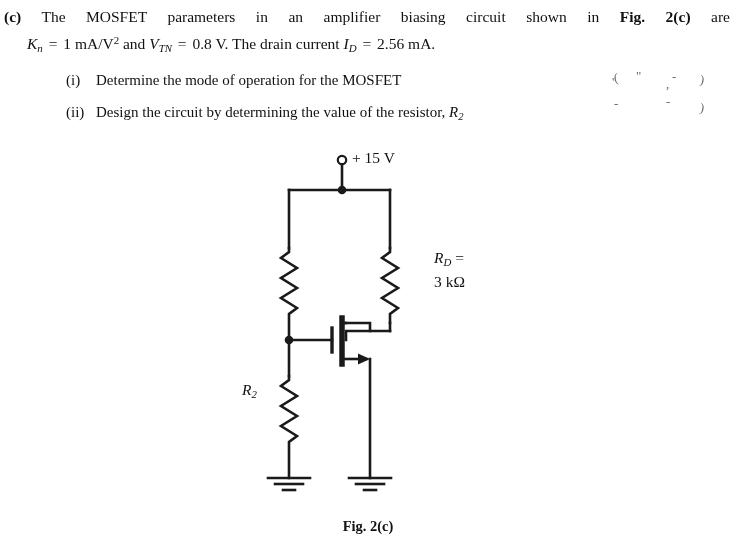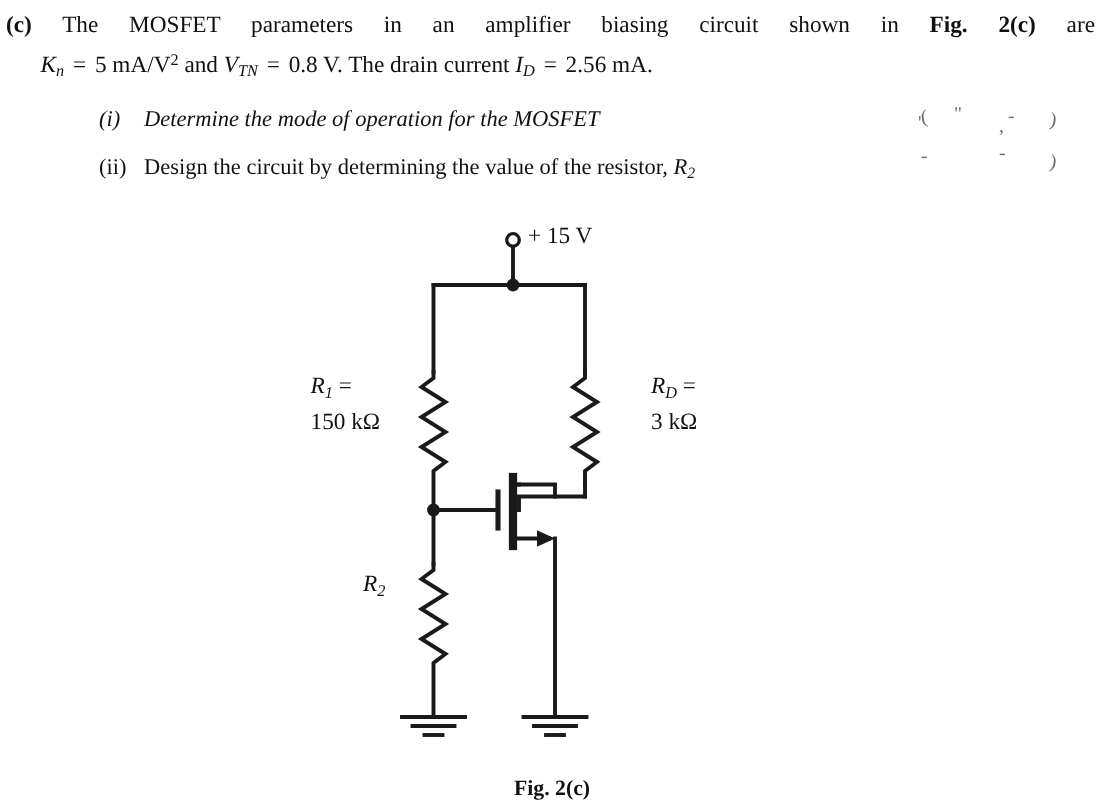--- a/index.html
+++ b/index.html
@@ -59,21 +59,21 @@
   .subitem {
     position: absolute;
     font-size: 15px;
     line-height: 20px;
     white-space: nowrap;
   }
   .subitem .marker {
     display: inline-block;
     width: 30px;
   }
-  #subitem-i  { left: 66px; top: 70px; font-style: italic; }
+  #subitem-i  { left: 66px; top: 70px; }
   #subitem-ii { left: 66px; top: 102px; }
 
   
   .artifacts {
     position: absolute;
     left: 604px;
     top: 66px;
     width: 132px;
     height: 60px;
     pointer-events: none;
@@ -137,21 +137,21 @@
   <div class="q-line1">
     <span class="lead">(c)</span>
     <span>The MOSFET parameters in an amplifier biasing circuit shown in</span>
     <b>Fig. 2(c)</b>
     <span>are</span>
   </div>
 
   <div class="q-line2">
     <span class="mathit">K</span><span class="sub">n</span>
     <span class="eqsp">=</span>
-    <span>5 mA/V</span><span class="sup">2</span>
+    <span>1 mA/V</span><span class="sup">2</span>
     <span>and</span>
     <span class="mathit">V</span><span class="sub">TN</span>
     <span class="eqsp">=</span>
     <span>0.8 V.</span>
     <span>The drain current</span>
     <span class="mathit">I</span><span class="sub">D</span>
     <span class="eqsp">=</span>
     <span>2.56 mA.</span>
   </div>
 </div>
@@ -231,25 +231,20 @@
         <line x1="184" y1="342" x2="196" y2="342"></line>
       </g>
 
       <circle cx="162" cy="42" r="4.3" fill="#1a1a1a" stroke="none"></circle>
       <circle cx="109" cy="192" r="4.3" fill="#1a1a1a" stroke="none"></circle>
     </g>
   </svg>
 
   <div class="lbl" id="label-supply">+ 15 V</div>
 
-  <div class="lbl" id="label-r1">
-    <span class="mathit">R</span><span class="sub">1</span>
-    <span>=</span><br>
-    <span>150 kΩ</span>
-  </div>
 
   <div class="lbl" id="label-rd">
     <span class="mathit">R</span><span class="sub">D</span>
     <span>=</span><br>
     <span>3 kΩ</span>
   </div>
 
   <div class="lbl" id="label-r2">
     <span class="mathit">R</span><span class="sub">2</span>
   </div>

